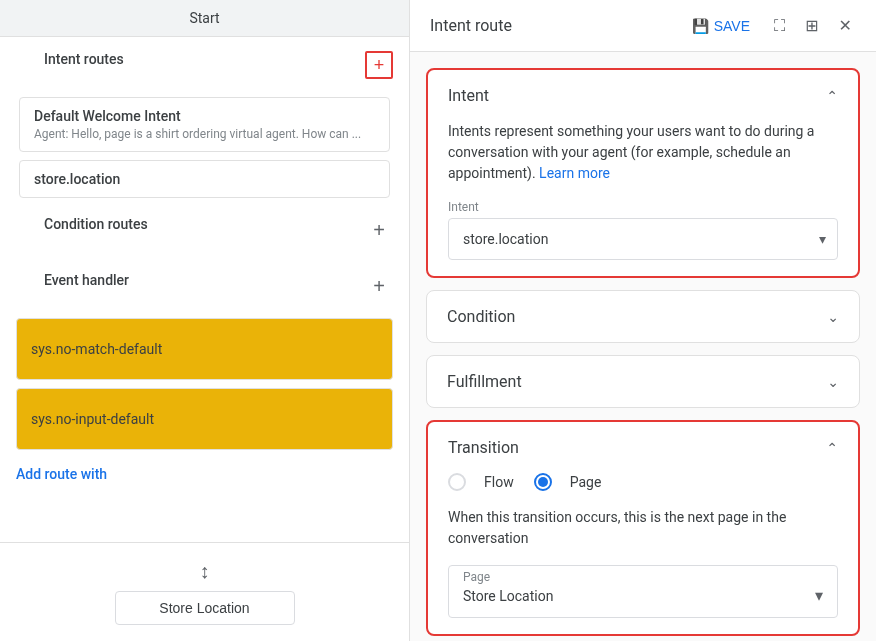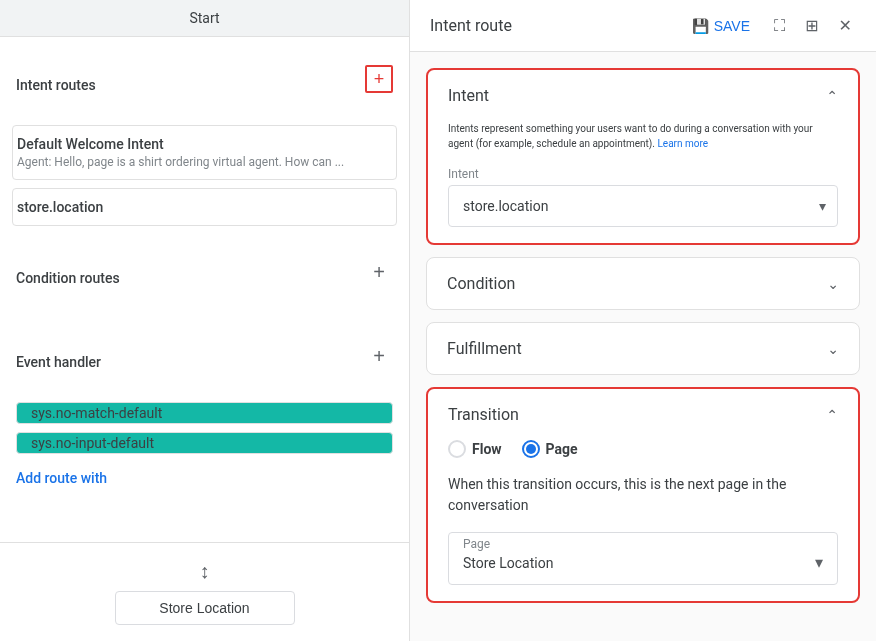--- a/index.html
+++ b/index.html
@@ -18,26 +18,27 @@
     .left-header {
       background: #f1f3f4;
       text-align: center;
       padding: 10px;
       font-size: 14px;
       color: #3c4043;
       border-bottom: 1px solid #e0e0e0;
     }
     .section-header {
       display: flex;
-      align-items: flex-end;
+      align-items: flex-start;
       justify-content: space-between;
-      padding: 28px 16px;
+      padding: 14px 16px;
       font-size: 14px;
       color: #3c4043;
       font-weight: 500;
+      margin-left: 28px;
     }
     .section-header .add-btn {
       width: 28px;
       height: 28px;
       border: 2px solid #e53935;
       background: #fff;
       color: #e53935;
       font-size: 18px;
       cursor: pointer;
       display: flex;
@@ -54,45 +55,45 @@
       color: #5f6368;
       font-size: 20px;
       cursor: pointer;
       display: flex;
       align-items: center;
       justify-content: center;
     }
     .route-item {
       border: 1px solid #e0e0e0;
       border-radius: 4px;
-      margin: 4px 12px;
-      padding: 10px 4px;
+      margin: 4px 19px;
+      padding: 10px 14px;
       cursor: pointer;
       background: #fff;
     }
     .route-item .route-name {
       font-size: 14px;
       color: #3c4043;
       font-weight: 500;
     }
     .route-item .route-desc {
       font-size: 12px;
       color: #80868b;
       margin-top: 3px;
       white-space: nowrap;
       overflow: hidden;
       text-overflow: ellipsis;
     }
     .route-item-simple {
       border: 1px solid #e0e0e0;
       border-radius: 4px;
       margin: 4px 16px;
-      padding: 2px 14px;
-      cursor: pointer;
-      background: #14b8a6;
+      padding: 22px 14px;
+      cursor: pointer;
+      background: #eab308;
       font-size: 14px;
       color: #3c4043;
     }
     .add-route-type {
       padding: 12px 16px;
       color: #1a73e8;
       font-size: 14px;
       cursor: pointer;
       font-weight: 500;
     }
@@ -191,21 +192,21 @@
     }
     .section-title {
       font-size: 16px;
       color: #3c4043;
       font-weight: 400;
     }
     .section-body {
       padding: 0 20px 16px 20px;
     }
     .intent-description {
-      font-size: 10px;
+      font-size: 14px;
       color: #3c4043;
       line-height: 1.5;
       margin-bottom: 16px;
     }
     .learn-more {
       color: #1a73e8;
       text-decoration: none;
     }
     .field-label {
       font-size: 12px;
@@ -251,25 +252,24 @@
 
     
     .radio-group {
       display: flex;
       gap: 20px;
       margin-bottom: 16px;
     }
     .radio-item {
       display: flex;
       align-items: center;
-      gap: 6px;
-      cursor: pointer;
-      font-size: 14px;
-      color: #3c4043;
-      font-weight: bold;
+      gap: 18px;
+      cursor: pointer;
+      font-size: 14px;
+      color: #3c4043;
     }
     .radio-circle {
       width: 18px;
       height: 18px;
       border-radius: 50%;
       border: 2px solid #dadce0;
       background: #fff;
       display: flex;
       align-items: center;
       justify-content: center;

